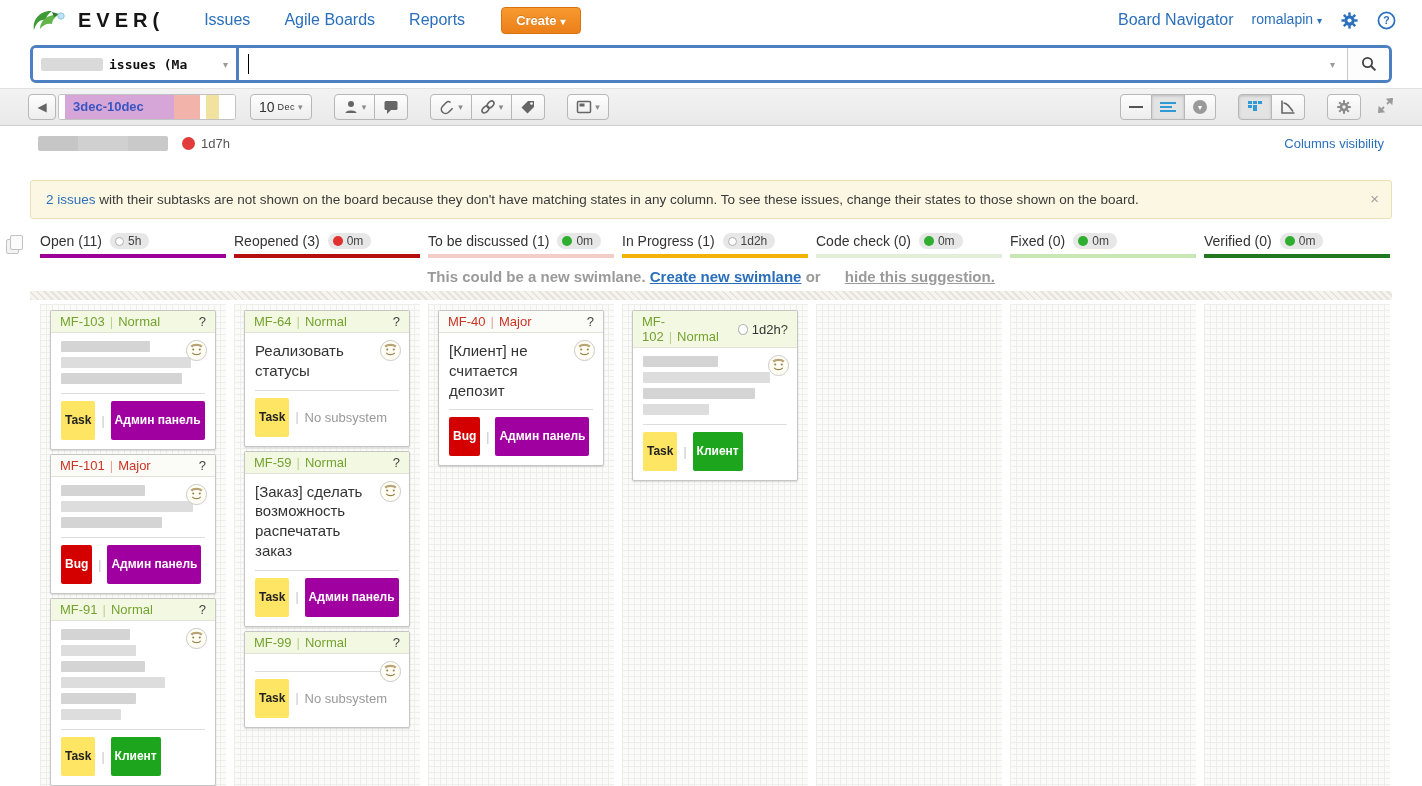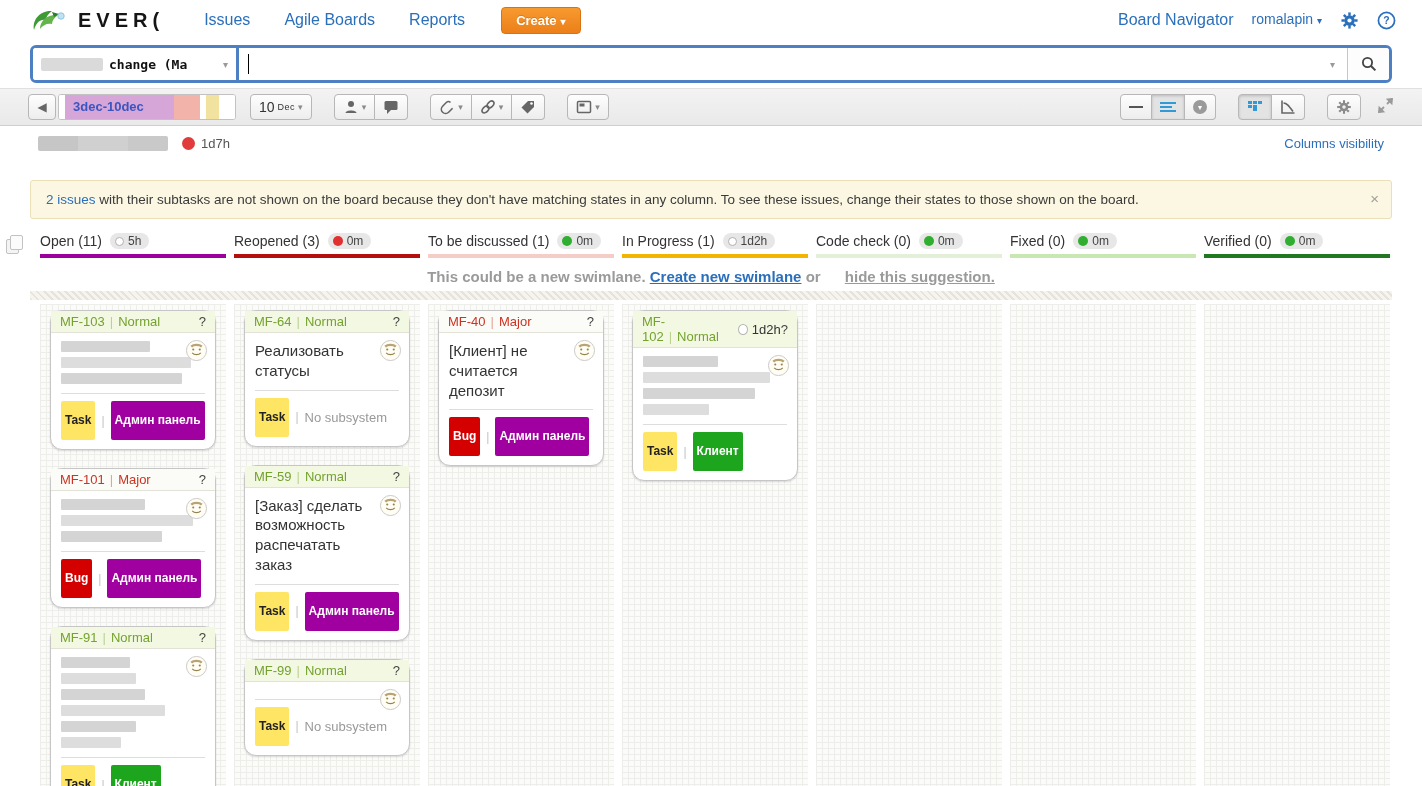--- a/index.html
+++ b/index.html
@@ -142,22 +142,22 @@
   .board-col {
     flex:1; overflow:hidden; padding:6px 10px;
     background-color:#fbfbfa;
     background-image:linear-gradient(#ededea 1px, transparent 1px),
                      linear-gradient(90deg,#ededea 1px, transparent 1px);
     background-size:6px 6px;
   }
 
   
   .card {
-    background:#fff; border:1px solid #c6c6c6; border-radius:12px;
-    box-shadow:0 1px 2px rgba(0,0,0,.14); margin-bottom:18px; cursor:pointer;
+    background:#fff; border:1px solid #c6c6c6; border-radius:2px;
+    box-shadow:0 1px 2px rgba(0,0,0,.14); margin-bottom:4px; cursor:pointer;
   }
   .card-head {
     display:flex; align-items:center; padding:3px 9px; font-size:13px;
     border-bottom:1px solid #e2e2d6;
   }
   .card.normal .card-head { background:#f3f8e3; }
   .card.normal .id-prio { color:#74a22e; }
   .card.major .card-head { background:#fbfbf7; }
   .card.major .id-prio { color:#cc3322; }
   .id-prio .pipe { opacity:.45; margin:0 5px; }
@@ -227,21 +227,21 @@
         <text x="10" y="14" text-anchor="middle" font-size="11" font-weight="bold" fill="currentColor" font-family="Liberation Sans, sans-serif">?</text>
       </svg>
     </span>
   </div>
 </header>
 
 <div class="search-row">
   <div class="search-frame">
     <div class="saved-search">
       <i class="redact-chip"></i>
-      <span class="saved-search-text">change (Ma</span>
+      <span class="saved-search-text">issues (Ma</span>
       <span class="dd">▾</span>
     </div>
     <div class="search-input-area">
       <span class="search-caret"></span>
     </div>
     <div class="search-dd">▾</div>
     <div class="search-btn">
       <svg class="icon-16" viewBox="0 0 16 16">
         <circle cx="6.5" cy="6.5" r="4.6" fill="none" stroke="#444" stroke-width="1.8"></circle>
         <line x1="10" y1="10" x2="14.4" y2="14.4" stroke="#444" stroke-width="2"></line>

